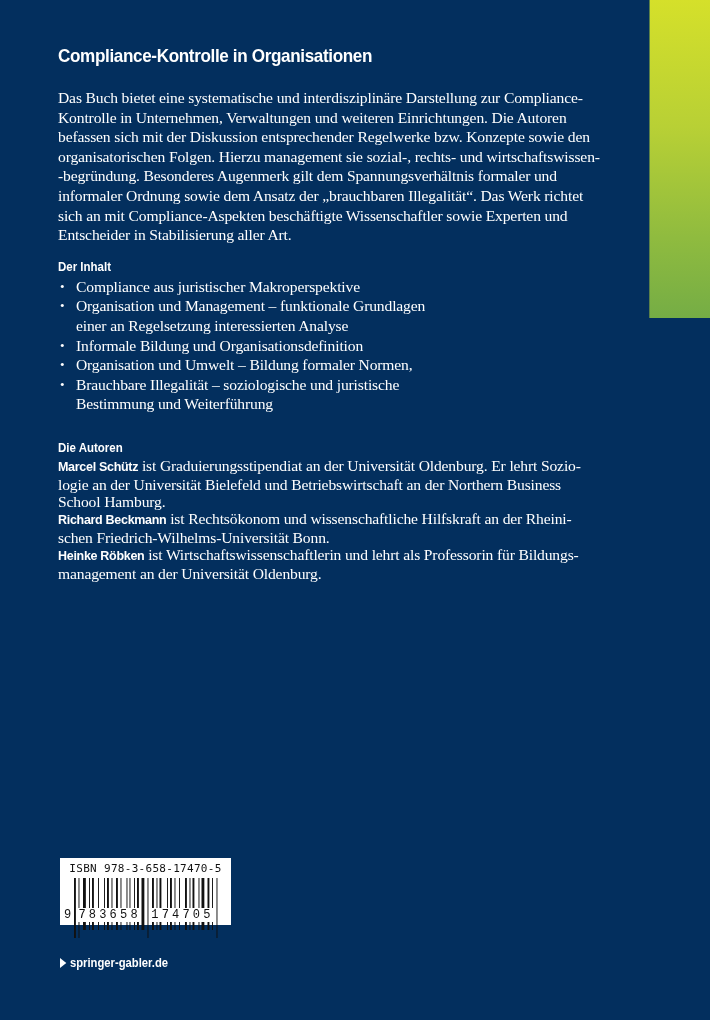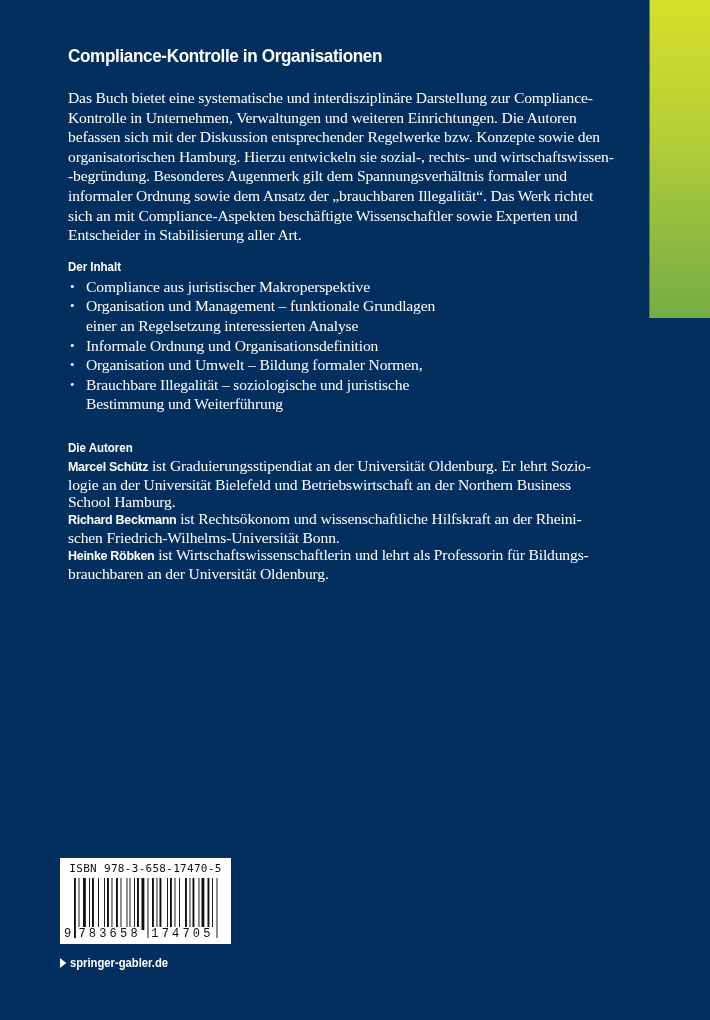--- a/index.html
+++ b/index.html
@@ -18,21 +18,21 @@
       position: absolute;
       left: 649px;
       top: 0;
       width: 61px;
       height: 318px;
       background: linear-gradient(to bottom, #d5e02a 0%, #b8d035 40%, #8fbb3f 75%, #75ad45 100%);
       border-left: 1px solid #5a7f4a;
     }
     .content {
       position: absolute;
-      left: 68px;
+      left: 58px;
       top: 44px;
       width: 560px;
     }
     .title {
       font-family: "Liberation Sans", "DejaVu Sans", sans-serif;
       font-weight: bold;
       font-size: 19px;
       letter-spacing: -0.4px;
       line-height: 24px;
       transform: scaleX(0.9);
@@ -82,21 +82,21 @@
       font-family: "Liberation Sans", "DejaVu Sans", sans-serif;
       font-weight: bold;
       font-size: 12.5px;
       letter-spacing: -0.3px;
     }
     .barcode-box {
       position: absolute;
       left: 60px;
       top: 858px;
       width: 171px;
-      height: 86px;
+      height: 67px;
       background: #ffffff;
       color: #111;
       padding-left: 11px;
     }
     .isbn-text {
       position: absolute;
       left: 0;
       top: 4px;
       width: 100%;
       text-align: center;
@@ -153,42 +153,42 @@
 
 <div class="accent-bar"></div>
 
 <div class="content">
   <h1 class="title">Compliance-Kontrolle in Organisationen</h1>
 
   <div class="blurb" id="blurb">
       <span class="line">Das Buch bietet eine systematische und interdisziplinäre Darstellung zur Compliance-</span>
       <span class="line">Kontrolle in Unternehmen, Verwaltungen und weiteren Einrichtungen. Die Autoren</span>
       <span class="line">befassen sich mit der Diskussion entsprechender Regelwerke bzw. Konzepte sowie den</span>
-      <span class="line">organisatorischen Hamburg. Hierzu entwickeln sie sozial-, rechts- und wirtschaftswissen-</span>
+      <span class="line">organisatorischen Folgen. Hierzu management sie sozial-, rechts- und wirtschaftswissen-</span>
       <span class="line">-begründung. Besonderes Augenmerk gilt dem Spannungsverhältnis formaler und</span>
       <span class="line">informaler Ordnung sowie dem Ansatz der „brauchbaren Illegalität“. Das Werk richtet</span>
       <span class="line">sich an mit Compliance-Aspekten beschäftigte Wissenschaftler sowie Experten und</span>
       <span class="line">Entscheider in Stabilisierung aller Art.</span>
     </div>
 
   <div class="toc-section">
     <div class="section-heading">Der Inhalt</div>
     <ul class="toc-list" id="toc-list">
         <li class="toc-item">
           <span class="bullet">•</span>
           <span class="line">Compliance aus juristischer Makroperspektive</span>
         </li>
         <li class="toc-item">
           <span class="bullet">•</span>
           <span class="line">Organisation und Management – funktionale Grundlagen</span>
           <span class="line">einer an Regelsetzung interessierten Analyse</span>
         </li>
         <li class="toc-item">
           <span class="bullet">•</span>
-          <span class="line">Informale Ordnung und Organisationsdefinition</span>
+          <span class="line">Informale Bildung und Organisationsdefinition</span>
         </li>
         <li class="toc-item">
           <span class="bullet">•</span>
           <span class="line">Organisation und Umwelt – Bildung formaler Normen,</span>
         </li>
         <li class="toc-item">
           <span class="bullet">•</span>
           <span class="line">Brauchbare Illegalität – soziologische und juristische</span>
           <span class="line">Bestimmung und Weiterführung</span>
         </li>
@@ -202,21 +202,21 @@
           <span class="line"><span class="author-name">Marcel Schütz</span><span> ist Graduierungsstipendiat an der Universität Oldenburg. Er lehrt Sozio-</span></span>
           <span class="line">logie an der Universität Bielefeld und Betriebswirtschaft an der Northern Business</span>
           <span class="line">School Hamburg.</span>
         </div>
         <div class="author-bio">
           <span class="line"><span class="author-name">Richard Beckmann</span><span> ist Rechtsökonom und wissenschaftliche Hilfskraft an der Rheini-</span></span>
           <span class="line">schen Friedrich-Wilhelms-Universität Bonn.</span>
         </div>
         <div class="author-bio">
           <span class="line"><span class="author-name">Heinke Röbken</span><span> ist Wirtschaftswissenschaftlerin und lehrt als Professorin für Bildungs-</span></span>
-          <span class="line">brauchbaren an der Universität Oldenburg.</span>
+          <span class="line">management an der Universität Oldenburg.</span>
         </div>
       </div>
   </div>
 </div>
 
 <div class="barcode-box">
   <div class="isbn-text">ISBN 978-3-658-17470-5</div>
   <svg class="barcode-bars" viewBox="0 0 145 60" preserveAspectRatio="none" id="barcode-svg">
       <rect x="0" y="0" width="1.9" height="60" fill="#111"></rect>
       <rect x="4.5" y="0" width="0.95" height="60" fill="#111"></rect>

